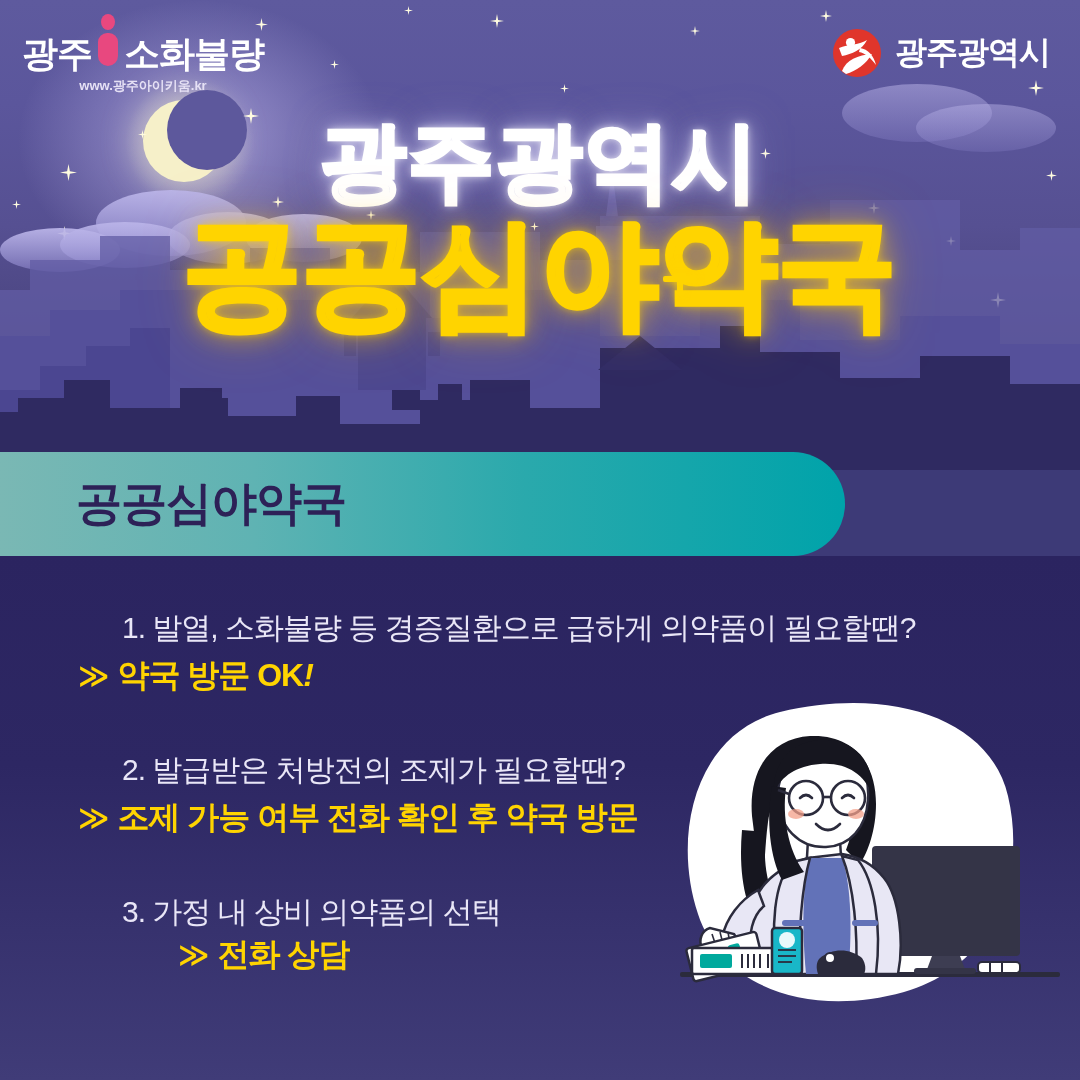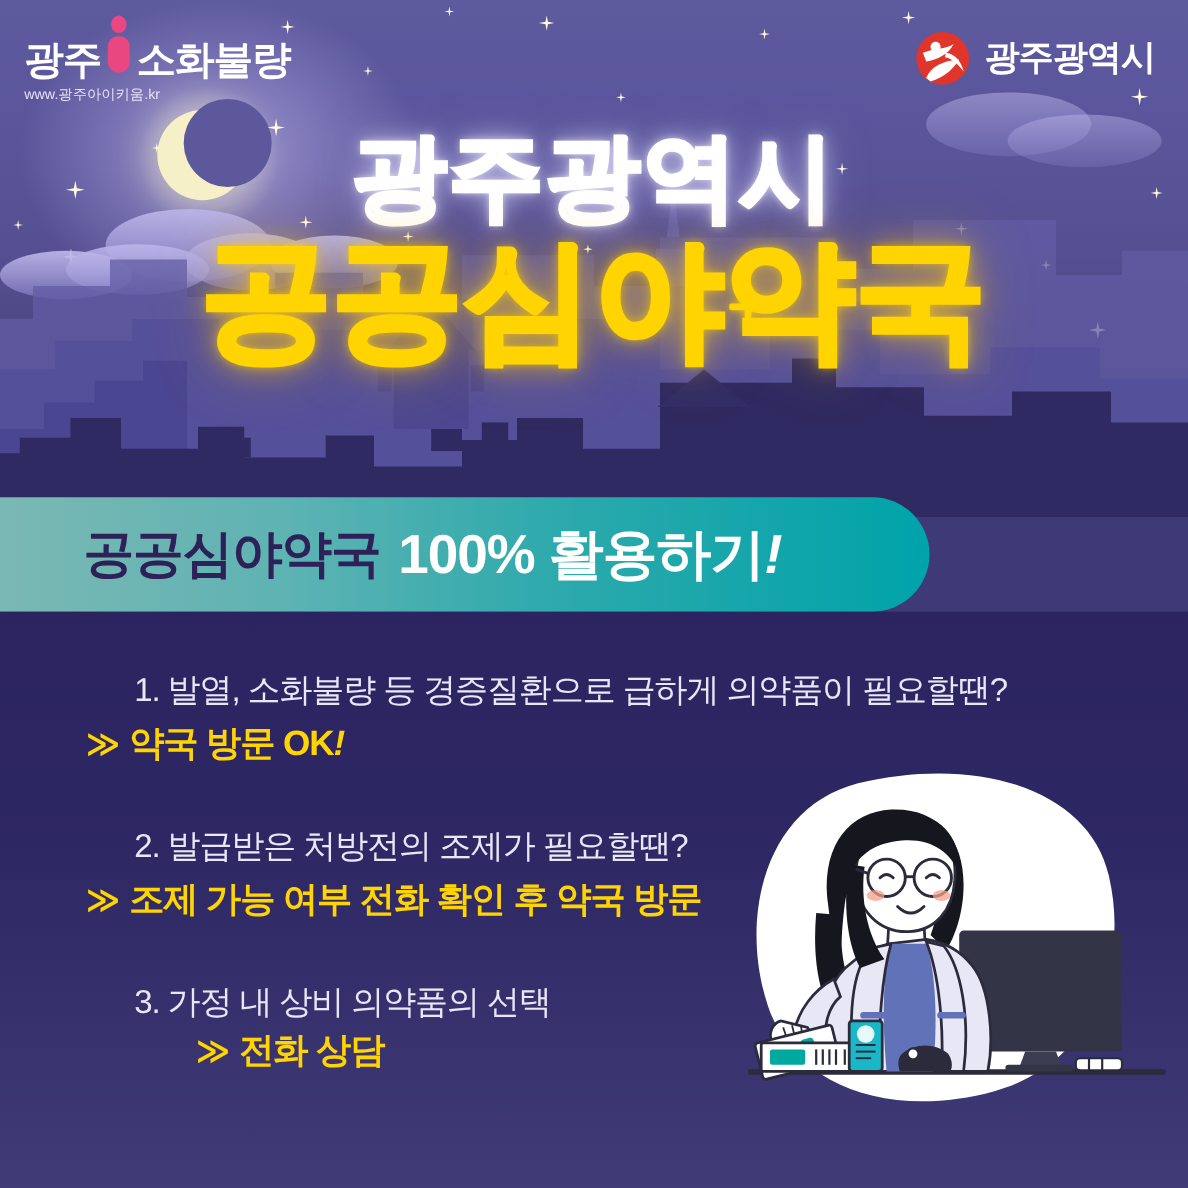--- a/index.html
+++ b/index.html
@@ -71,22 +71,22 @@
   }
   .logo-figure .head {
     position:absolute; left:6px; top:-10px; width:14px; height:16px;
     border-radius:50%; background:#e8487f;
   }
   .logo-figure .body {
     position:absolute; left:3px; top:9px; width:20px; height:33px;
     border-radius:10px 10px 11px 11px; background:#e8487f;
   }
   .logo-url {
-    margin-top:5px; 
-    font-size:13px; color:#e6e1f5; letter-spacing:0px;
+    margin-top:5px; text-align:center;
+    font-size:13px; color:#e6e1f5; letter-spacing:0px;font-weight:bold;
   }
 
   .logo-right {
     position:absolute; right:30px; top:28px; z-index:40;
     display:flex; align-items:center; gap:13px;
   }
   .city-emblem { position:relative; width:50px; height:50px; }
   .city-emblem svg { display:block; }
   .logo-right .gj-text {
     font-size:32px; font-weight:bold; color:#ffffff; letter-spacing:-1px;
@@ -278,23 +278,20 @@
   <div class="title-block">
     <div class="neon-white">광주광역시</div>
     <div class="neon-yellow">공공심야약국</div>
   </div>
   <div class="neon-cross"></div>
 
   <div class="lower"></div>
 
   <div class="banner">
     <span class="banner-dark">공공심야약국</span>
-    <span class="banner-light">
-      <span>100% 활용하기</span><span class="bang">!</span>
-    </span>
   </div>
 
   <div class="qa-list">
 
     <div class="qa-item">
       <div class="q">1. 발열, 소화불량 등 경증질환으로 급하게 의약품이 필요할땐?</div>
       <div class="a">
         <span class="chev">≫</span>
         <span><span>약국 방문 OK</span><span class="ok">!</span></span>
       </div>

